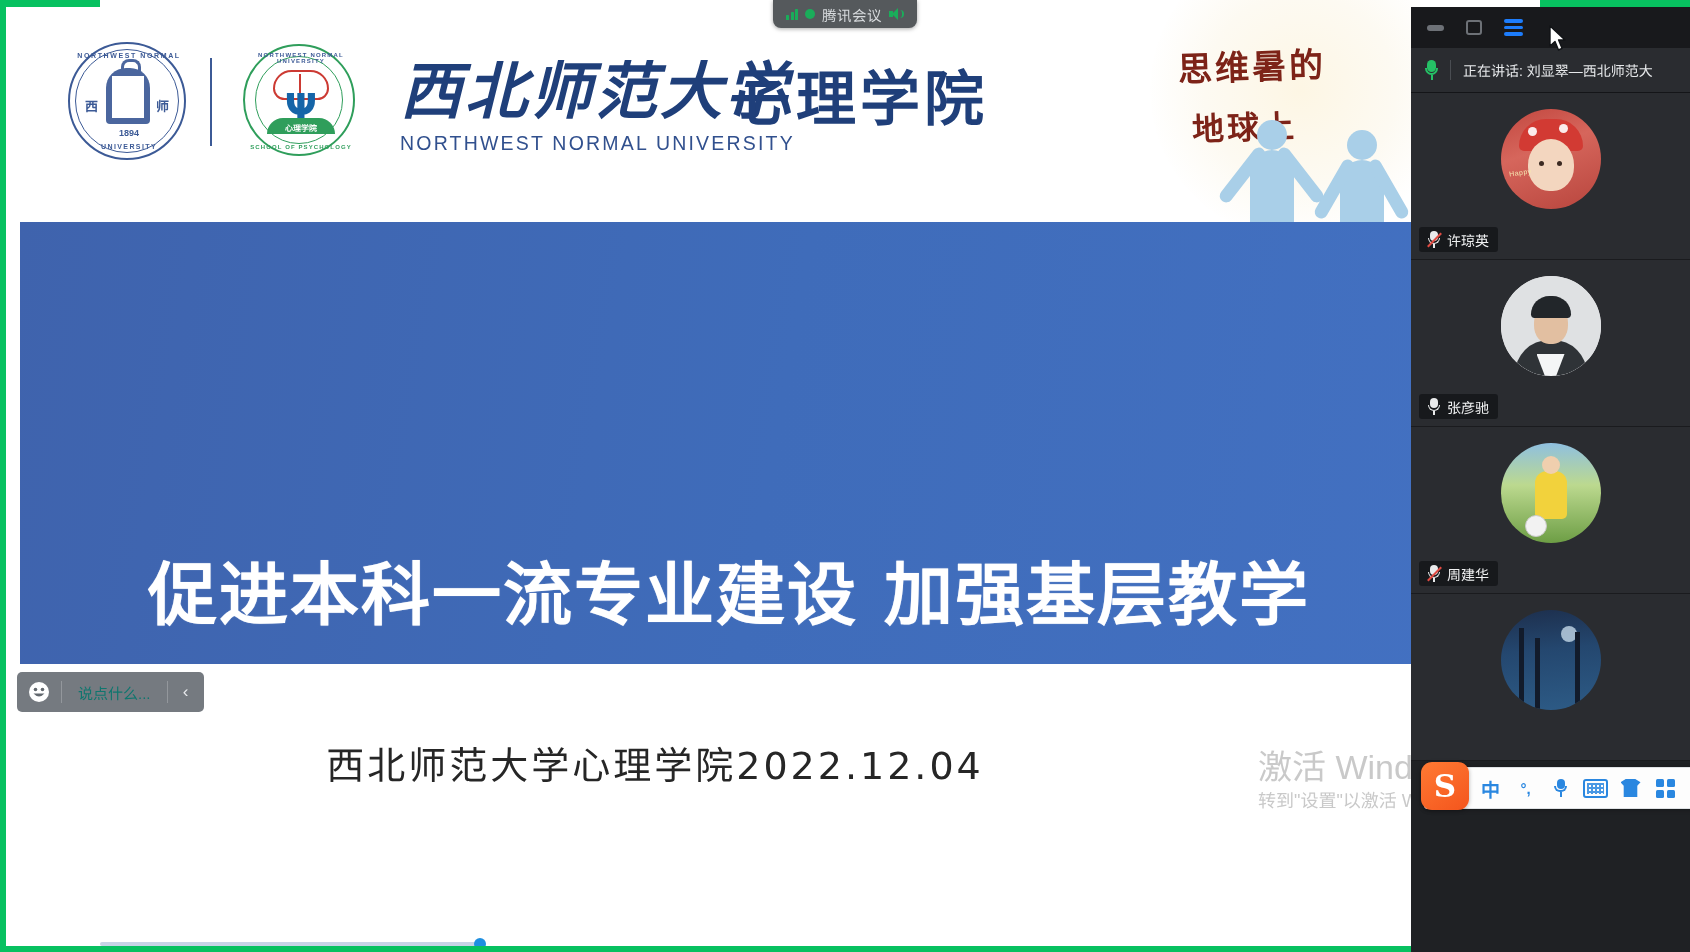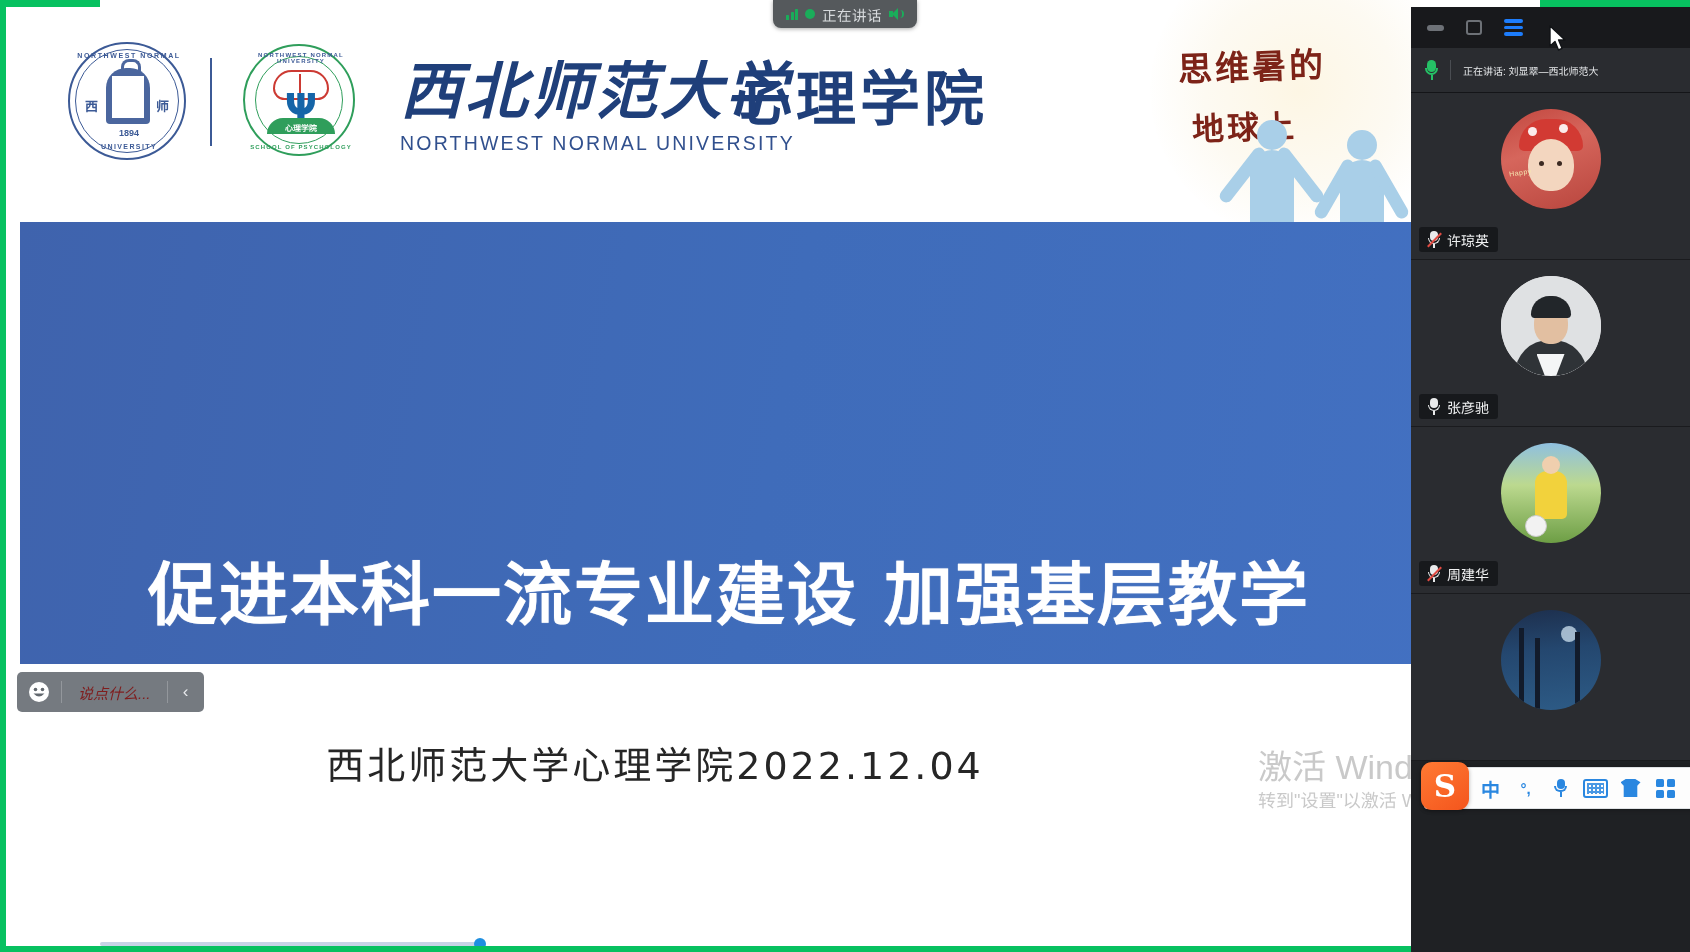--- a/index.html
+++ b/index.html
@@ -358,23 +358,22 @@
   .chat-bar .emoji-btn {
     width: 44px;
     display: flex; align-items: center; justify-content: center;
     font-size: 20px; color: #fff;
   }
   .chat-bar .sep { width: 1px; background: rgba(255,255,255,.22); margin: 9px 0; }
   .chat-bar .ph {
     display: flex; align-items: center;
     padding: 5px 16px;
     font-size: 15px;
-    color: #7f1d1d;
-    white-space: nowrap;
-    font-style: italic;
+    color: #0f766e;
+    white-space: nowrap;
   }
   .chat-bar .collapse {
     width: 36px;
     display: flex; align-items: center; justify-content: center;
     font-size: 17px; color: #e8eaec;
   }
 
   
   .slide-progress {
     position: absolute;
@@ -457,21 +456,21 @@
     box-sizing: border-box;
   }
   .mic-green .stem {
     position: absolute; left: 5.5px; top: 15px;
     width: 2px; height: 5px; background: #25c166;
   }
   .speaking-bar .vsep {
     width: 1px; height: 20px; background: #4a4d52;
   }
   .speaking-bar .txt {
-    font-size: 10px;
+    font-size: 14px;
     color: #e6e8ea;
     white-space: nowrap;
     overflow: hidden;
   }
 
   .tiles { position: relative; }
   .tile {
     position: relative;
     width: 279px;
     height: 166px;
@@ -832,21 +831,21 @@
   <div class="share-border right"></div>
   <div class="share-border bottom"></div>
 
   <div class="meeting-pill">
     <span class="signal-bars">
         <i></i>
         <i></i>
         <i></i>
       </span>
     <span class="rec-dot"></span>
-    <span class="pill-title">正在讲话</span>
+    <span class="pill-title">腾讯会议</span>
     <span class="spk-icon">
       <span class="body"></span>
         <span class="cone"></span>
         <span class="wave"></span>
     </span>
   </div>
 
   <div class="chat-bar">
     <div class="emoji-btn">
       <svg width="22" height="22" viewBox="0 0 22 22">

